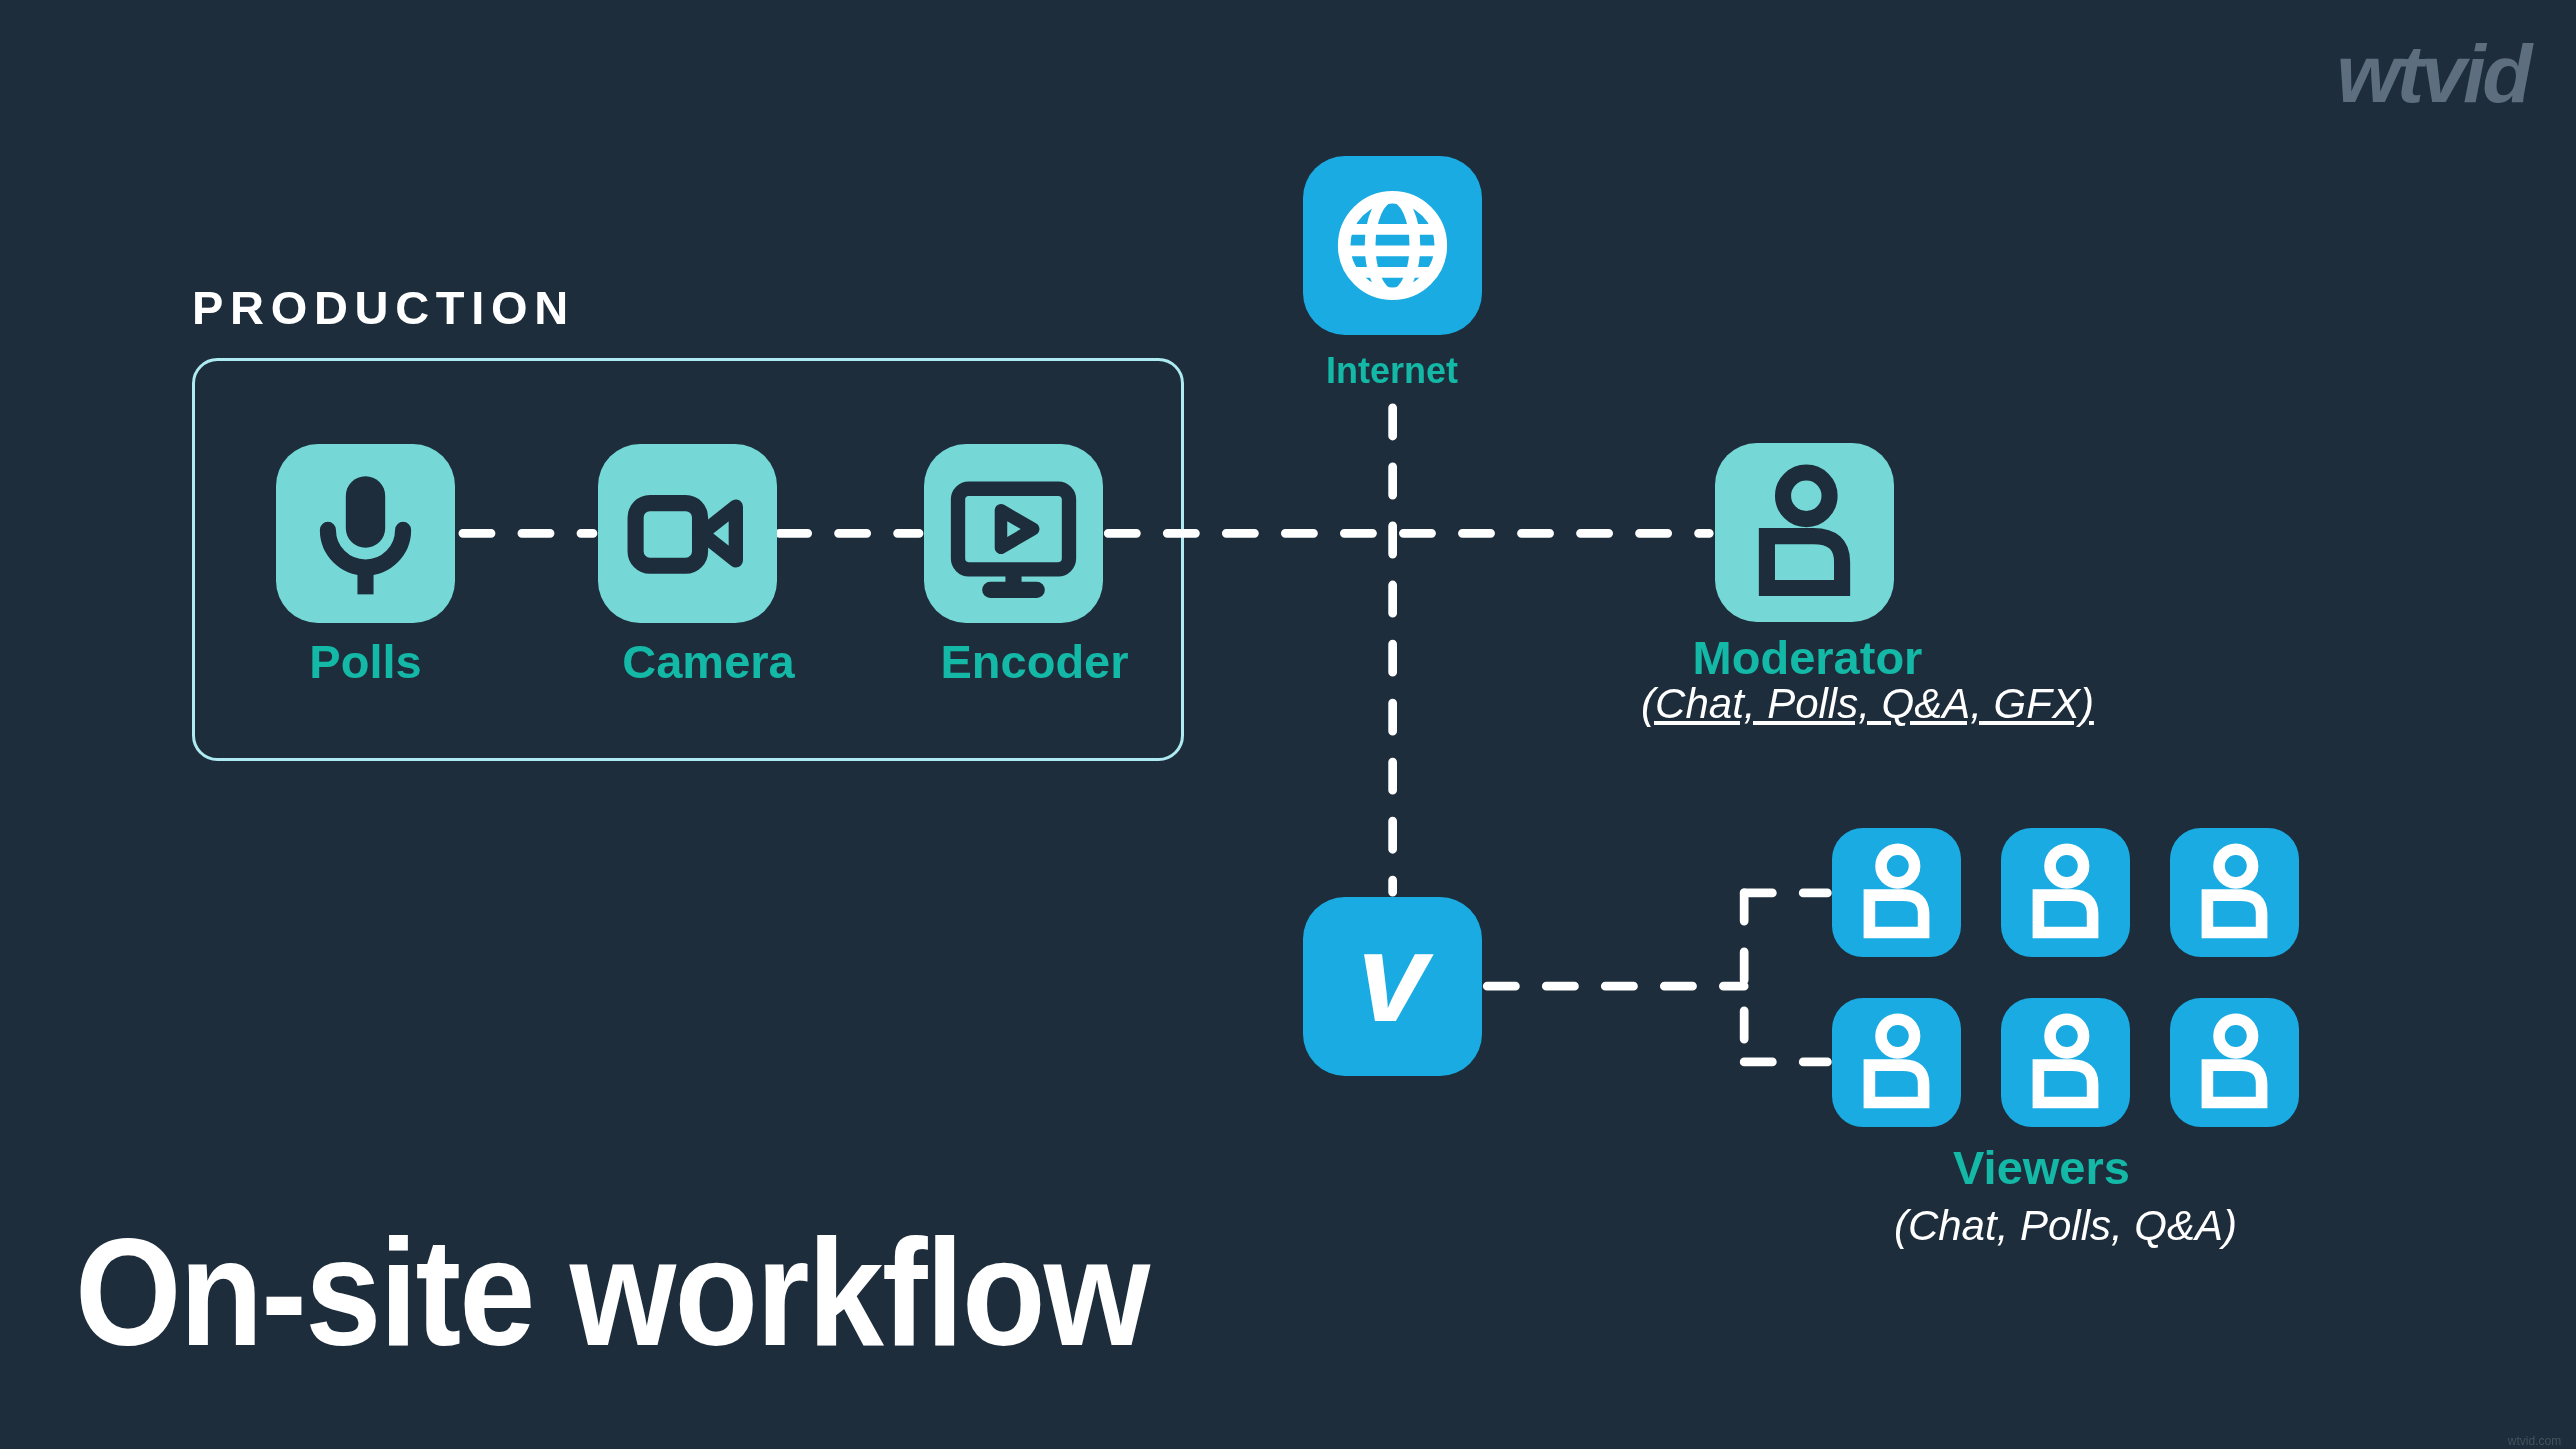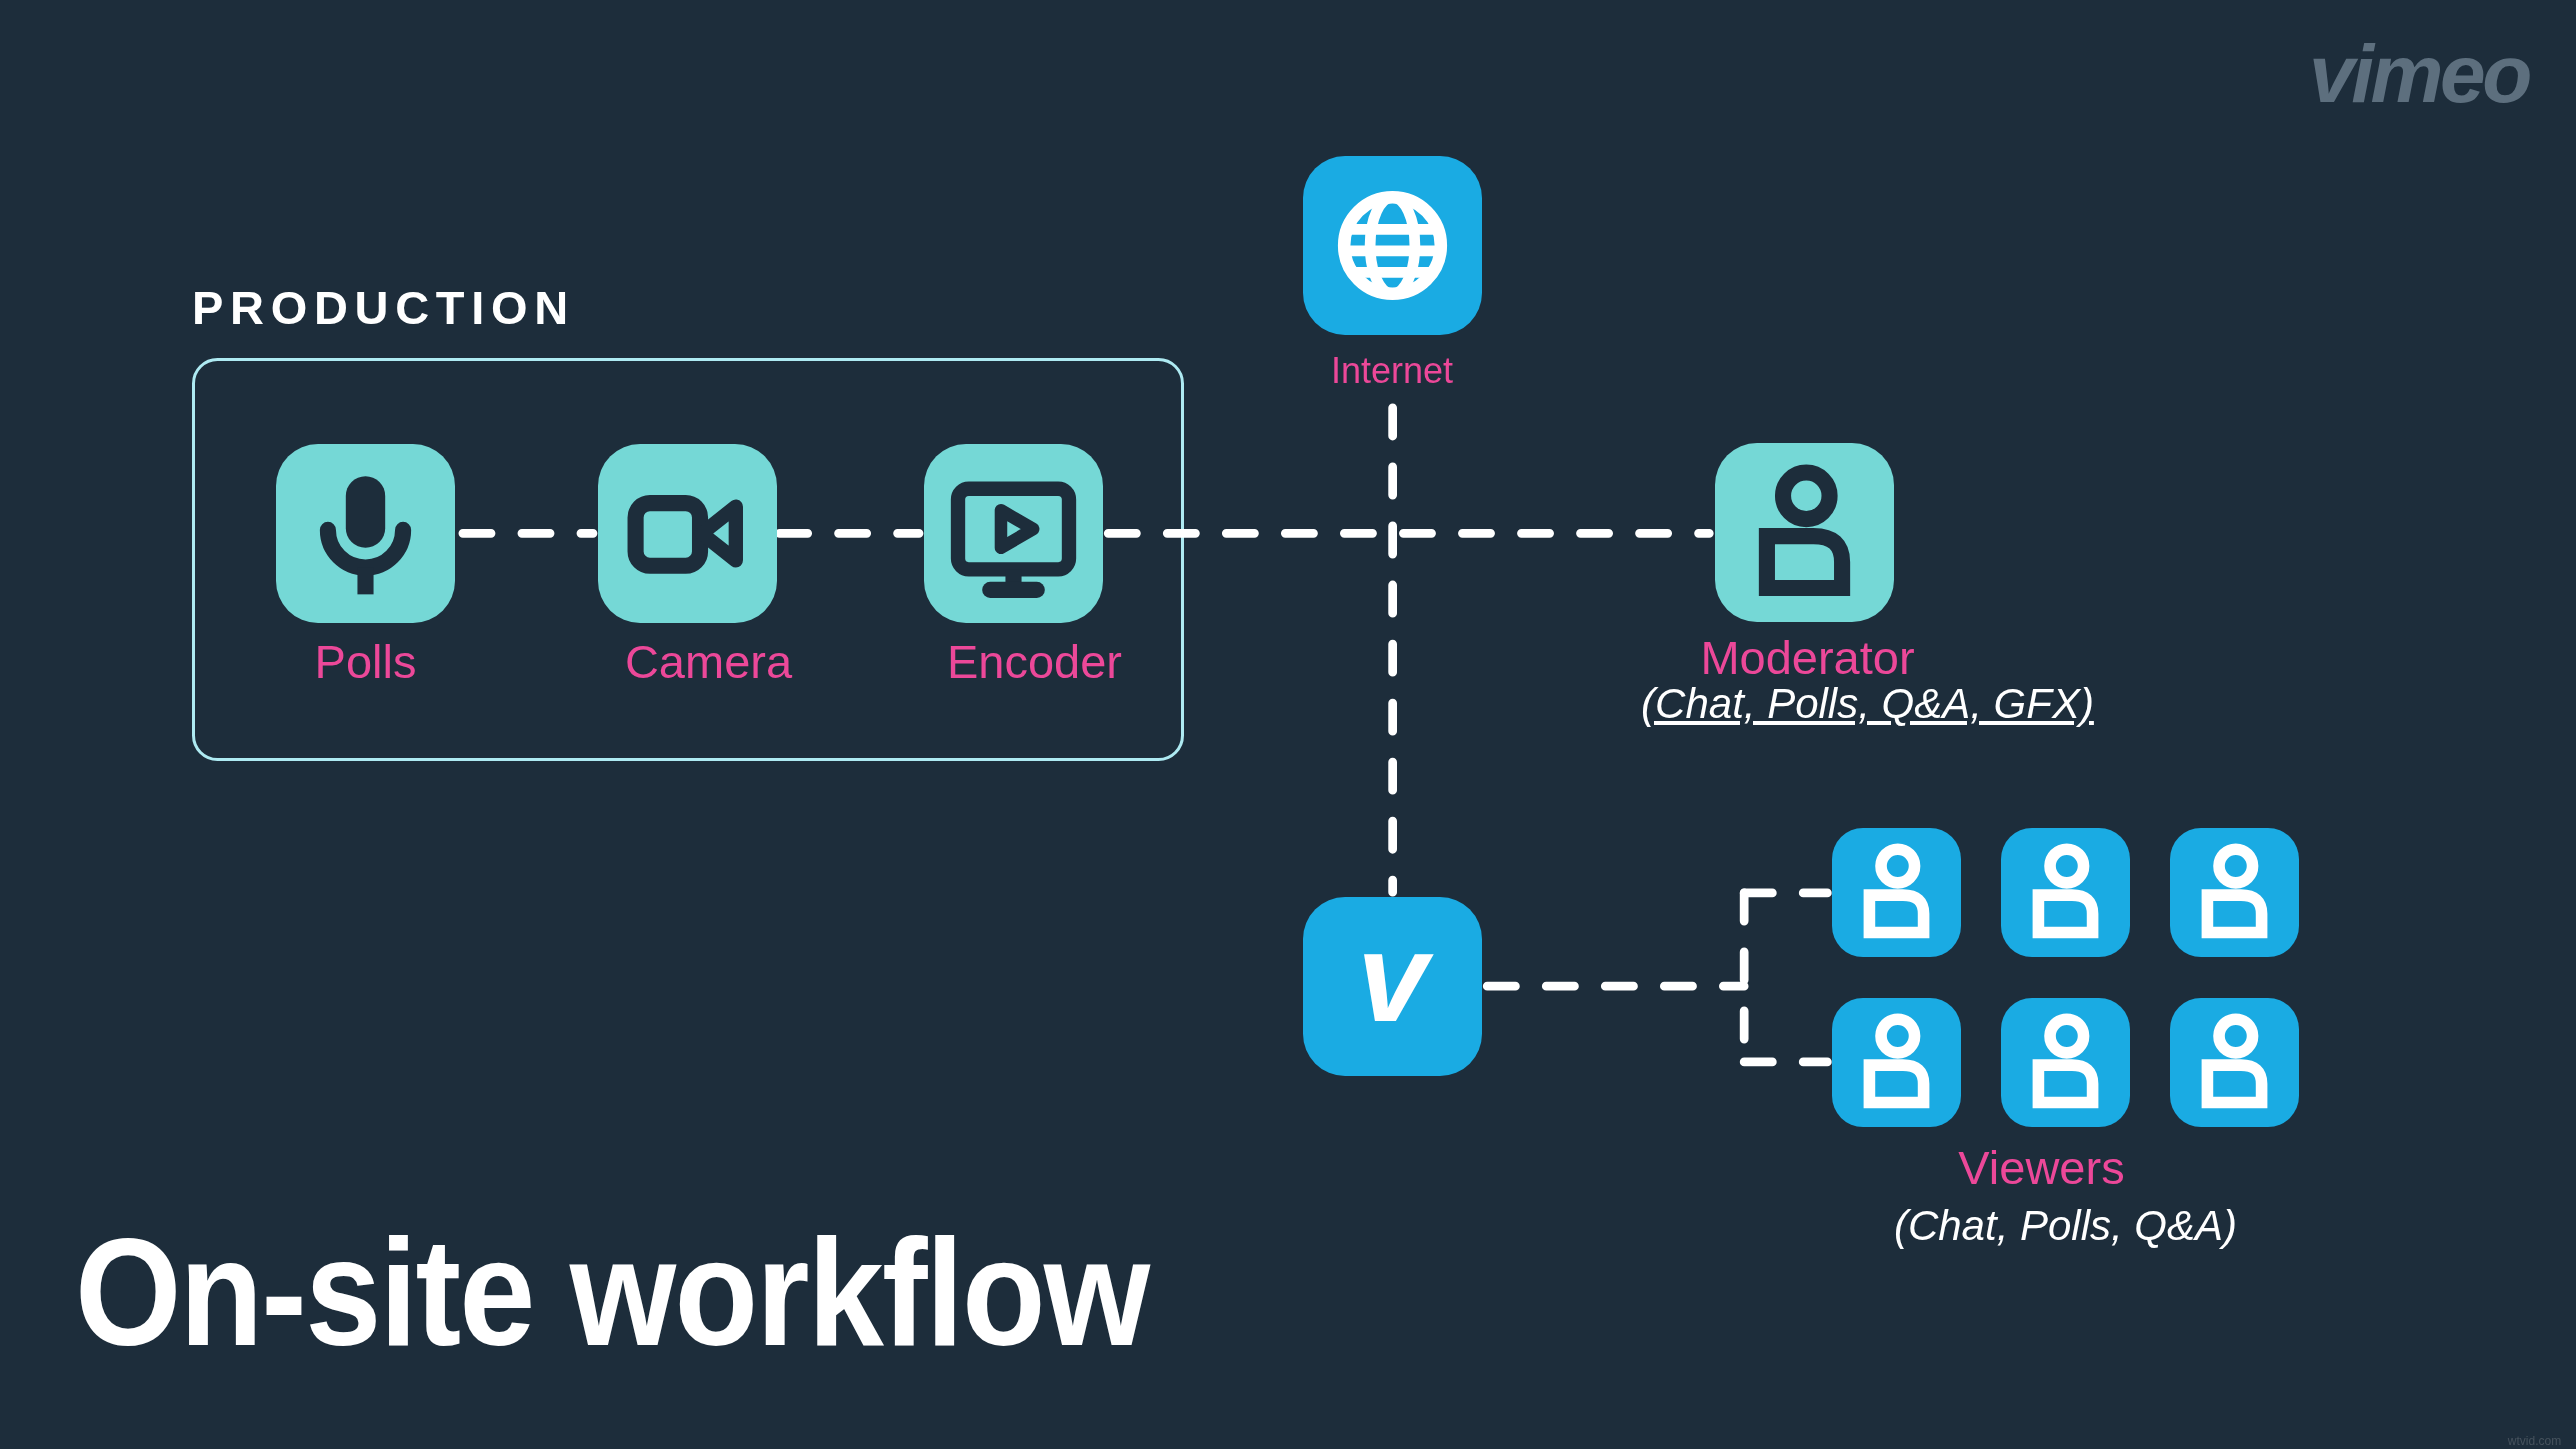--- a/index.html
+++ b/index.html
@@ -62,21 +62,21 @@
     width: 129px; height: 129px;
     border-radius: 31px;
     background: #1aabe3; color: #ffffff;
     display: flex; align-items: center; justify-content: center;
     z-index: 2;
   }
   .viewer svg { width: 100%; height: 100%; display: block; }
 
   
   .label {
-    color: #ec4899; font-weight: normal; font-size: 47px;
+    color: #14b8a6; font-weight: bold; font-size: 47px;
     text-align: center; z-index: 2;
   }
   .label-sm { font-size: 36px; }
   .sublabel {
     color: #ffffff; font-style: italic; font-size: 42px;
     text-align: center; z-index: 2;
   }
   .lbl-audio    { left: 153px;  top: 634px;  width: 425px; }
   .lbl-camera   { left: 496px;  top: 634px;  width: 425px; }
   .lbl-encoder  { left: 822px; top: 634px;  width: 425px; }
@@ -104,21 +104,21 @@
 
   
   .watermark {
     right: 14.8px; bottom: 1px;
     font-size: 12px; color: #46525d; z-index: 3;
   }
 </style>
 </head>
 <body>
 
-<div class="abs vimeo-logo">vimeo</div>
+<div class="abs vimeo-logo">wtvid</div>
 
 <svg class="abs connectors" width="2576" height="1449" viewBox="0 0 3840 2160">
   <path d="M690 795 L884 795"></path>
   <path d="M1162 795 L1370 795"></path>
   <path d="M1652 795 L2548 795"></path>
   <path d="M2076 608 L2076 1330"></path>
   <path d="M2217 1470 L2600 1470"></path>
   <path d="M2600 1331 L2600 1583"></path>
   <path d="M2600 1331 L2724 1331"></path>
   <path d="M2600 1583 L2724 1583"></path>

